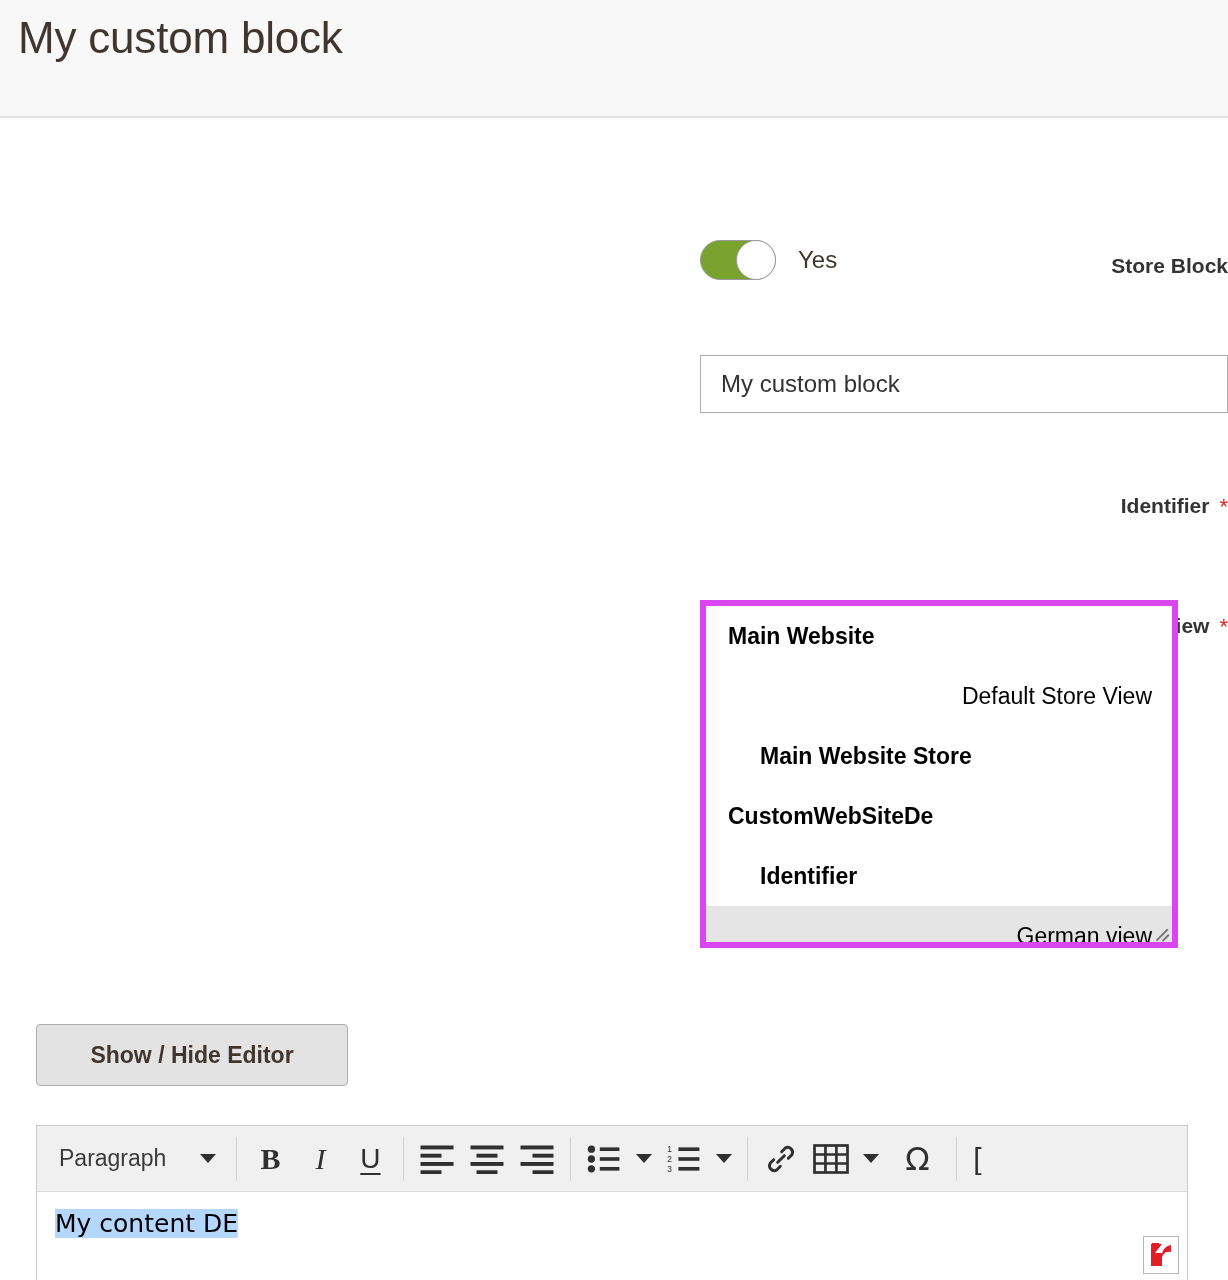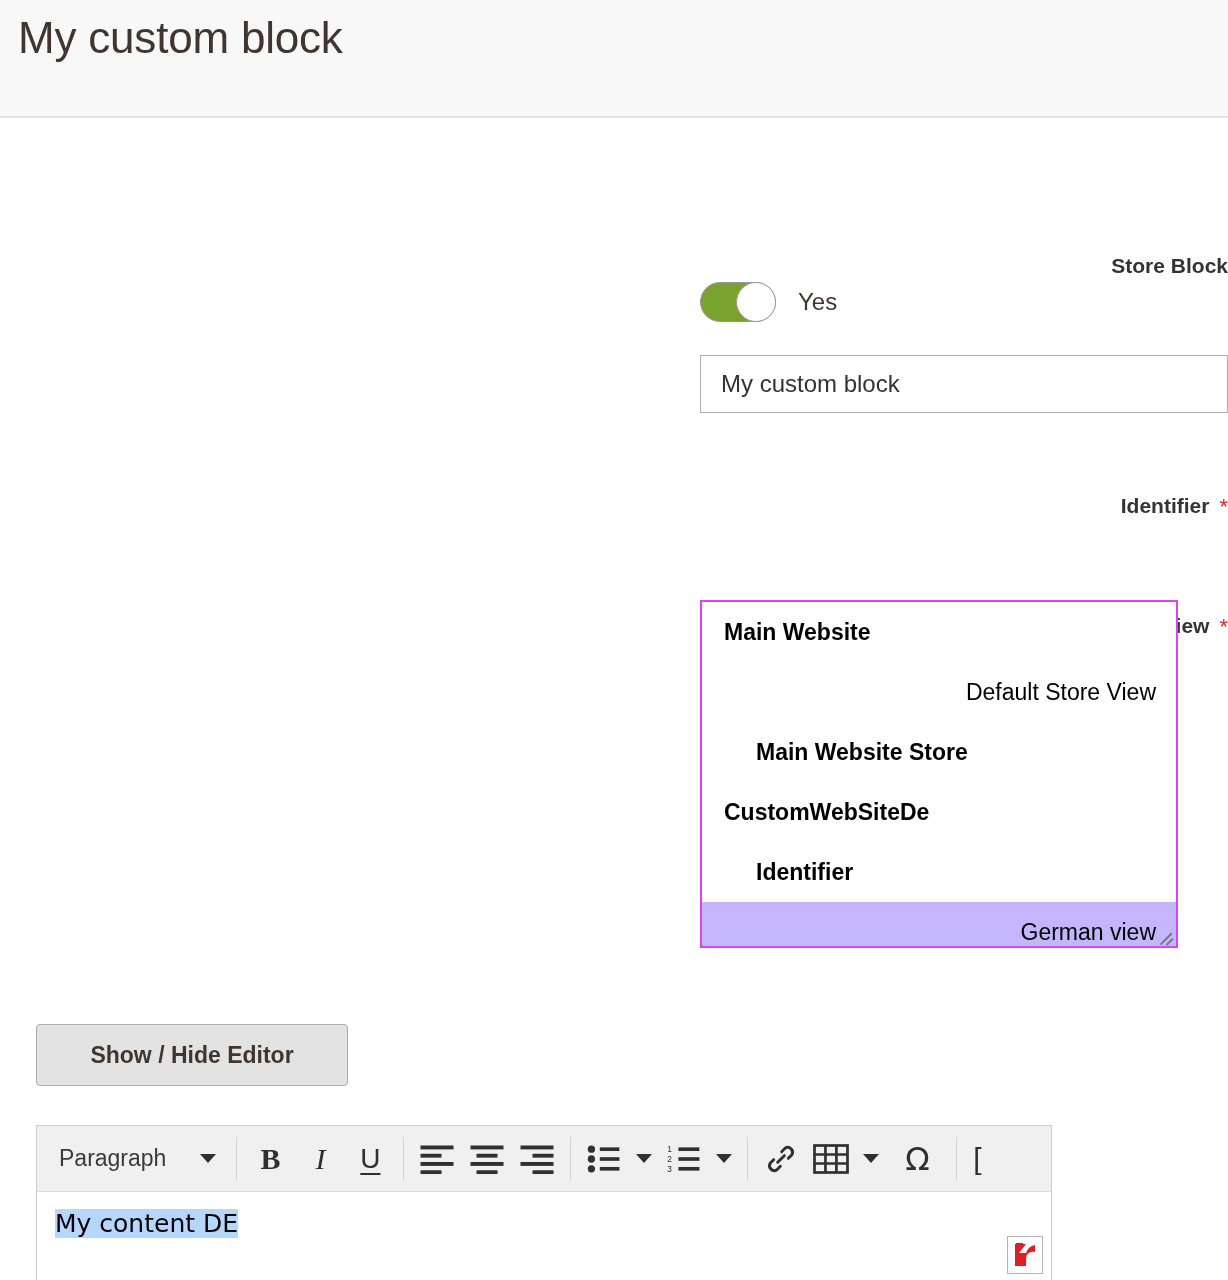--- a/index.html
+++ b/index.html
@@ -99,38 +99,38 @@
     color: #333333;
     padding: 0 14px 0 20px;
     outline: none;
     border-radius: 0;
   }
 
   
   .multiselect {
     position: relative;
     width: 478px; height: 348px;
-    border: 2px solid #d946ef;
+    border: 6px solid #d946ef;
     background: #ffffff;
     overflow: hidden;
   }
   .ms-option {
     height: 60px;
     line-height: 60px;
     font-size: 23px;
     color: #000000;
     white-space: nowrap;
     overflow: hidden;
     padding-right: 16px;
     text-align: right;
   }
   .ms-option.lvl0 { font-weight: 700; text-align: left; padding-left: 22px; }
   .ms-option.lvl1 { font-weight: 700; text-align: left; padding-left: 54px; }
   .ms-option.lvl2 { font-weight: 400; text-align: right; padding-right: 20px; }
-  .ms-option.selected { background: #c4b5fd; }
+  .ms-option.selected { background: #e5e5e5; }
   .ms-resize {
     position: absolute;
     right: 1px; bottom: 1px;
     width: 20px; height: 20px;
     pointer-events: auto;
   }
   .ms-resize i {
     position: absolute;
     display: block;
     background: #777;
@@ -152,21 +152,21 @@
     font-weight: 700;
     color: #41362f;
     cursor: pointer;
     border-radius: 4px;
   }
 
   
   .editor {
     position: absolute;
     left: 36px; top: 1125px;
-    width: 1016px;
+    width: 1152px;
     border: 1px solid #cccccc;
     background: #ffffff;
   }
   .editor-toolbar {
     height: 66px;
     background: #f0f0f0;
     border-bottom: 1px solid #d9d9d9;
     display: flex;
     align-items: center;
     padding: 0 0 0 2px;
@@ -250,21 +250,21 @@
 <div class="page-header">
   <div class="page-title">My custom block</div>
 </div>
 
 <div class="form-area">
 
   <div class="field-row" style="top:122px;height:60px;">
     <div class="field-label" style="top:14px;">
       <span>Store Block</span>
     </div>
-    <div class="field-control" style="top:0px;margin-top:42px;">
+    <div class="field-control" style="top:0px;">
       <div class="toggle-wrap">
         <div class="toggle">
           <div class="knob"></div>
         </div>
         <div class="toggle-text">Yes</div>
       </div>
     </div>
   </div>
 
   <div class="field-row" style="top:237px;height:60px;">

